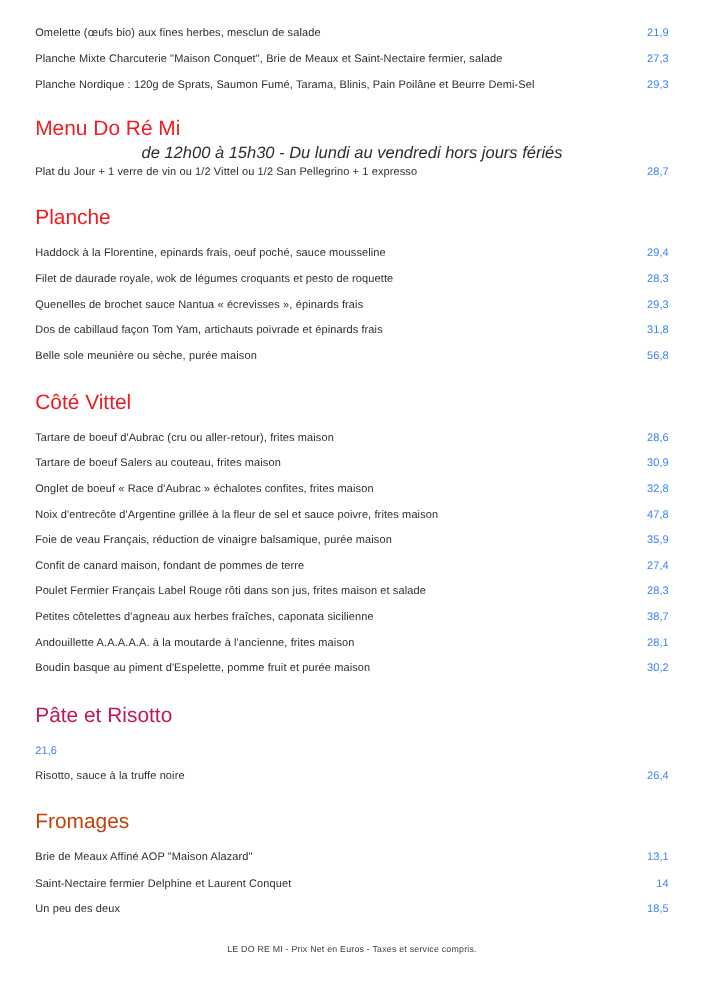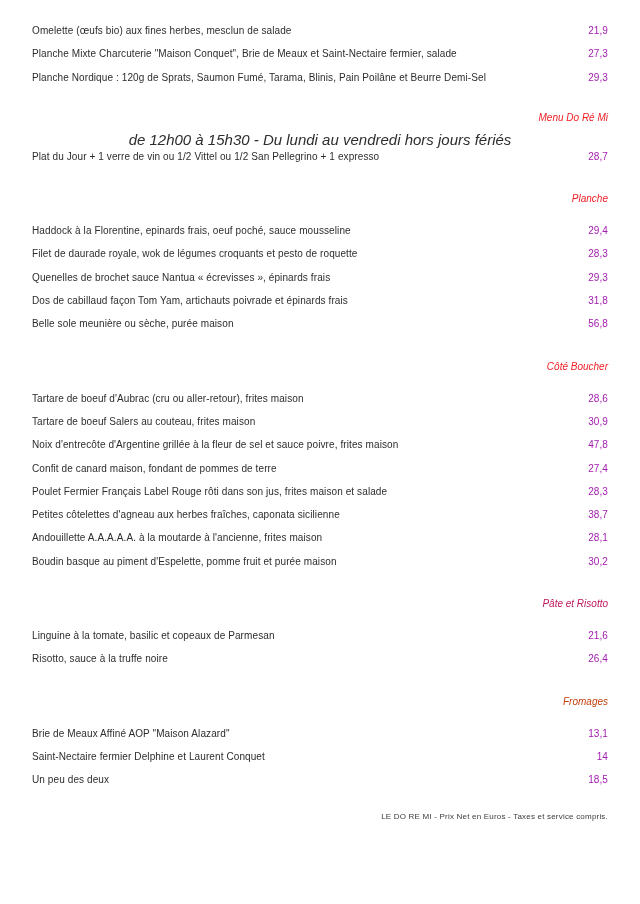--- a/index.html
+++ b/index.html
@@ -26,45 +26,44 @@
   }
   .menu-item .name {
     flex: 1 1 auto;
     white-space: nowrap;
     overflow: visible;
     color: #2d2d2d;
   }
   .menu-item .price {
     flex: 0 0 auto;
     white-space: nowrap;
-    color: #a21caf;
+    color: #3b82f6;
   }
   .section-title {
-    text-align: right;
-    font-size: 10px;
+    text-align: left;
+    font-size: 19px;
     height: 23px;
     line-height: 23px;
     margin: 13px 0 15px 0;
     font-weight: 400;
-    font-style: italic;
   }
   .section-title.first {
     margin-top: 11px;
     margin-bottom: 0;
   }
   .section-subtitle {
     text-align: center;
     font-style: italic;
     font-size: 15px;
     height: 22px;
     line-height: 22px;
     color: #2d2d2d;
   }
   .footer-note {
-    text-align: right;
+    text-align: center;
     font-size: 8px;
     color: #3c3c3c;
     margin-top: 14px;
     letter-spacing: 0.2px;
   }
 </style>
 </head>
 <body>
 
 <div class="page">
@@ -101,32 +100,40 @@
         <span class="price">29,3</span>
       </div>
       <div class="menu-item">
         <span class="name">Dos de cabillaud façon Tom Yam, artichauts poivrade et épinards frais</span>
         <span class="price">31,8</span>
       </div>
       <div class="menu-item">
         <span class="name">Belle sole meunière ou sèche, purée maison</span>
         <span class="price">56,8</span>
       </div>
-      <div class="section-title" style="color: rgb(238, 29, 35);">Côté Boucher</div>
+      <div class="section-title" style="color: rgb(238, 29, 35);">Côté Vittel</div>
       <div class="menu-item">
         <span class="name">Tartare de boeuf d'Aubrac (cru ou aller-retour), frites maison</span>
         <span class="price">28,6</span>
       </div>
       <div class="menu-item">
         <span class="name">Tartare de boeuf Salers au couteau, frites maison</span>
         <span class="price">30,9</span>
       </div>
       <div class="menu-item">
+        <span class="name">Onglet de boeuf « Race d'Aubrac » échalotes confites, frites maison</span>
+        <span class="price">32,8</span>
+      </div>
+      <div class="menu-item">
         <span class="name">Noix d'entrecôte d'Argentine grillée à la fleur de sel et sauce poivre, frites maison</span>
         <span class="price">47,8</span>
+      </div>
+      <div class="menu-item">
+        <span class="name">Foie de veau Français, réduction de vinaigre balsamique, purée maison</span>
+        <span class="price">35,9</span>
       </div>
       <div class="menu-item">
         <span class="name">Confit de canard maison, fondant de pommes de terre</span>
         <span class="price">27,4</span>
       </div>
       <div class="menu-item">
         <span class="name">Poulet Fermier Français Label Rouge rôti dans son jus, frites maison et salade</span>
         <span class="price">28,3</span>
       </div>
       <div class="menu-item">
@@ -136,21 +143,20 @@
       <div class="menu-item">
         <span class="name">Andouillette A.A.A.A.A. à la moutarde à l'ancienne, frites maison</span>
         <span class="price">28,1</span>
       </div>
       <div class="menu-item">
         <span class="name">Boudin basque au piment d'Espelette, pomme fruit et purée maison</span>
         <span class="price">30,2</span>
       </div>
       <div class="section-title" style="color: #be185d;">Pâte et Risotto</div>
       <div class="menu-item">
-        <span class="name">Linguine à la tomate, basilic et copeaux de Parmesan</span>
         <span class="price">21,6</span>
       </div>
       <div class="menu-item">
         <span class="name">Risotto, sauce à la truffe noire</span>
         <span class="price">26,4</span>
       </div>
       <div class="section-title" style="color: #c2410c;">Fromages</div>
       <div class="menu-item">
         <span class="name">Brie de Meaux Affiné AOP "Maison Alazard"</span>
         <span class="price">13,1</span>

